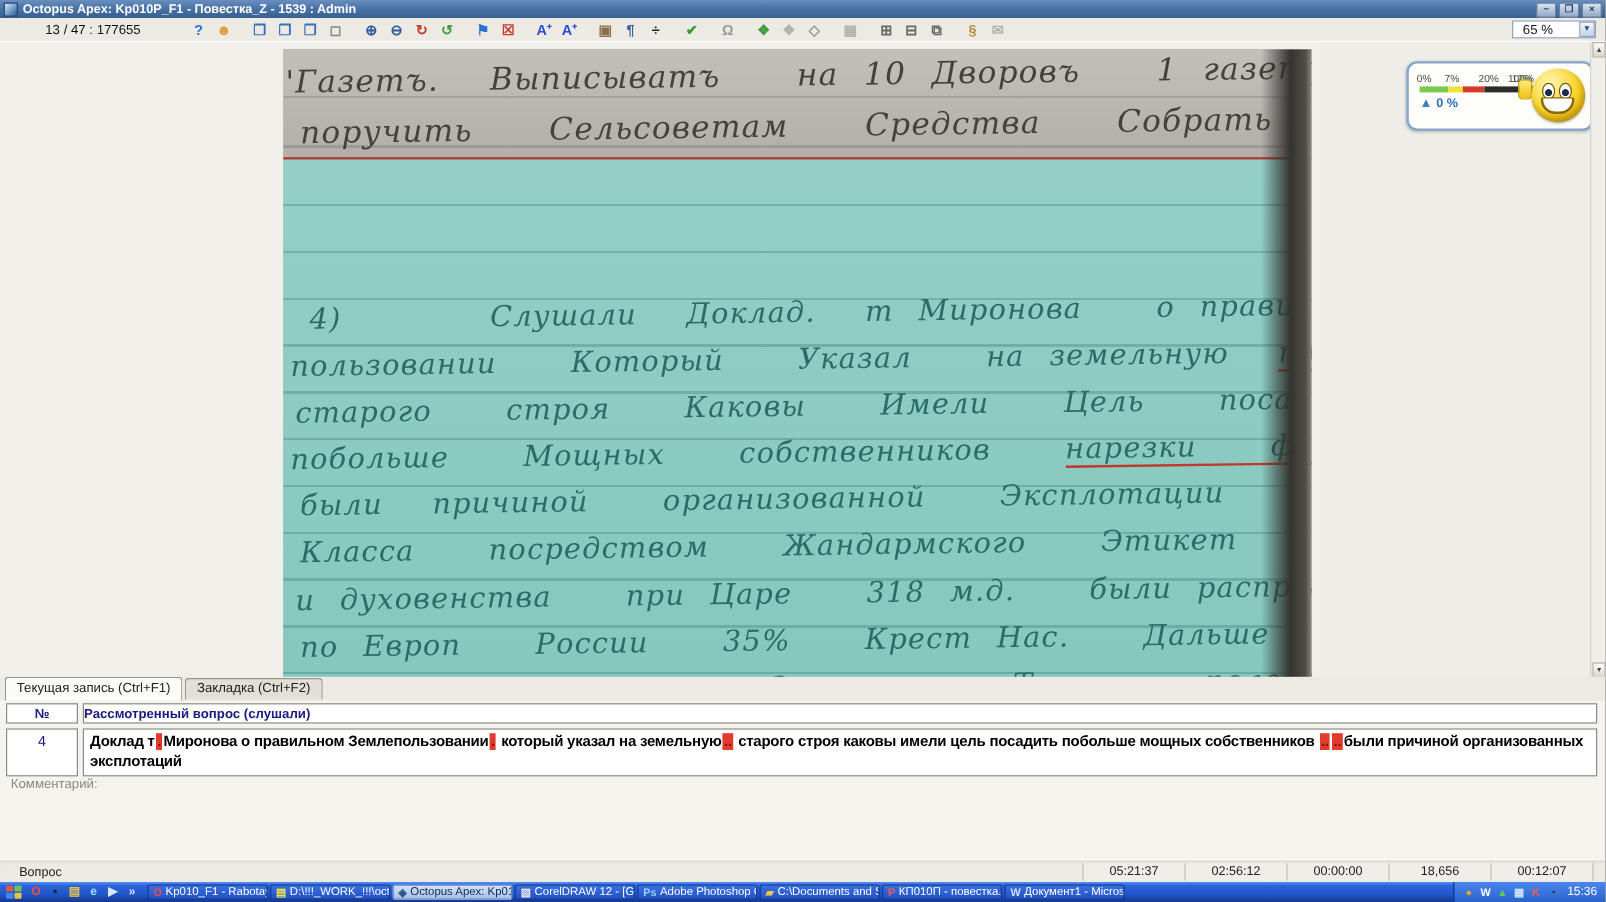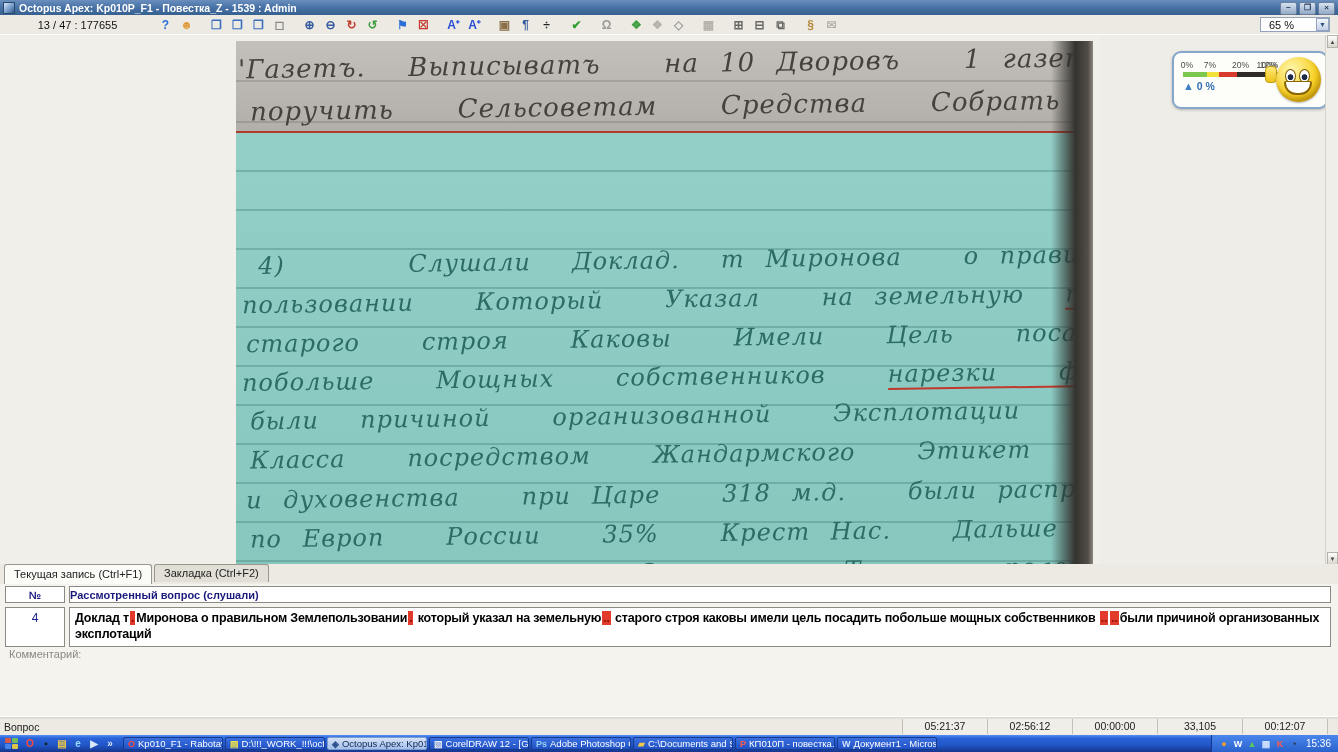--- a/index.html
+++ b/index.html
@@ -46,40 +46,40 @@
   .smiley{position:absolute;right:5px;top:4px;width:45px;height:45px;border-radius:50%;background:radial-gradient(circle at 35% 28%,#fff6b0,#f8d226 55%,#d7a70d 100%);box-shadow:inset -2px -4px 5px rgba(140,95,0,.45),0 1px 2px rgba(0,0,0,.3);}
   .eye{position:absolute;top:12px;width:9px;height:12px;border-radius:50%;border:1px solid #7a5a00;background:radial-gradient(circle at 50% 60%,#1c2b4a 0 2.6px,#fff 3.2px);}
   .eye.l{left:9px;} .eye.r{left:23px;}
   .mouth{position:absolute;left:8px;top:24px;width:28px;height:14px;background:#fff;border:2px solid #8a6500;border-top:1.5px solid #8a6500;border-radius:4px 4px 26px 26px;box-sizing:border-box;}
 
   .scroll{position:absolute;right:0;top:0;width:13px;height:530px;background:#f0eee8;border-left:1px solid #d5d2ca;box-sizing:border-box;}
   .scr-arr{position:absolute;left:1px;width:11px;height:13px;background:linear-gradient(180deg,#fdfdfc,#d8d5cc);border:1px solid #b5b2aa;font-size:6px;text-align:center;line-height:12px;color:#444;box-sizing:border-box;}
   .scr-up{top:0;} .scr-dn{bottom:0;}
 
   
-  .tabs{position:absolute;top:564px;left:0;right:0;height:20px;background:#eceae3;display:flex;align-items:flex-start;padding-left:4px;box-sizing:border-box;}
+  .tabs{position:absolute;top:564px;left:0;right:0;height:20px;background:#eceae3;display:flex;align-items:center;padding-left:4px;box-sizing:border-box;}
   .tab{height:17px;font-size:11px;padding:0 9px;line-height:16px;border:1px solid #99968e;border-bottom:none;border-radius:3px 3px 0 0;background:#e2dfd6;color:#222;margin-right:2px;}
   .tab.active{background:#fbfbf8;height:19px;line-height:18px;}
 
   
   .content{position:absolute;top:584px;left:0;right:0;height:132px;background:#f4f3ee;}
   .grid{position:absolute;left:5px;top:2px;right:7px;}
   .hdr-row,.data-row{display:flex;}
   .cell{border:1px solid #8c8a84;background:#fff;box-sizing:border-box;}
   .hdr-num{width:60px;height:17px;font-size:11px;color:#1a1a7e;font-weight:bold;text-align:center;line-height:16px;}
   .hdr-q{flex:1;margin-left:4px;height:17px;font-size:11px;color:#1a1a7e;font-weight:bold;text-align:left;line-height:16px;}
   .data-row{margin-top:4px;}
   .cell-num{width:60px;font-size:12px;color:#1a1a8c;display:flex;align-items:flex-start;justify-content:center;padding-top:3px;min-height:40px;}
   .cell-text{flex:1;margin-left:4px;padding:2px 5px;font-size:12.5px;font-weight:bold;line-height:16px;color:#000;letter-spacing:-0.2px;}
   .hl{background:#e23b2c;color:#8a1208;padding:0 1px;margin:0 1px;}
   .comment{position:absolute;left:9px;top:64px;font-size:11px;color:#8b897f;}
 
   
   .statusbar{position:absolute;top:716px;left:0;right:0;height:19px;background:#eceae3;border-top:1px solid #fff;box-shadow:inset 0 2px 2px -1px #d0cdc4;font-size:10.5px;color:#222;display:flex;align-items:center;}
-  .sb-left{padding-left:4px;flex:1;}
+  .sb-left{padding-left:16px;flex:1;}
   .sb-cells{display:flex;margin-right:10px;height:15px;}
   .sb-cell{width:84px;text-align:center;line-height:15px;border-left:1px solid #c2bfb6;background:#f0eee8;}
   .sb-cell:last-child{border-right:1px solid #c2bfb6;}
 
   
   .taskbar{position:absolute;top:735px;left:0;right:0;height:17px;background:linear-gradient(180deg,#5490f5 0%,#2a64d8 18%,#2056c8 60%,#16368c 100%);display:flex;align-items:center;overflow:hidden;}
   .start-flag{width:13px;height:11px;margin:0 4px 0 5px;display:grid;grid-template-columns:6px 6px;grid-template-rows:5px 5px;gap:1px;opacity:.9;}
   .start-flag i{display:block;border-radius:1px;}
   .ql{display:flex;align-items:center;margin-right:4px;}
   .ql-ico{width:14px;height:13px;margin:0 1px;font-size:10px;line-height:13px;text-align:center;font-weight:bold;border-radius:2px;}
@@ -224,21 +224,21 @@
     </div>
     <div class="comment">Комментарий:</div>
   </div>
 
   <div class="statusbar">
     <span class="sb-left">Вопрос</span>
     <span class="sb-cells" id="sb-cells">
         <span class="sb-cell">05:21:37</span>
         <span class="sb-cell">02:56:12</span>
         <span class="sb-cell">00:00:00</span>
-        <span class="sb-cell">33,105</span>
+        <span class="sb-cell">18,656</span>
         <span class="sb-cell">00:12:07</span>
       </span>
   </div>
 
   <div class="taskbar">
     <span class="start-flag">
       <i style="background:#e85a3a"></i>
         <i style="background:#7ac84e"></i>
         <i style="background:#4a8af0"></i>
         <i style="background:#f2d23a"></i>

